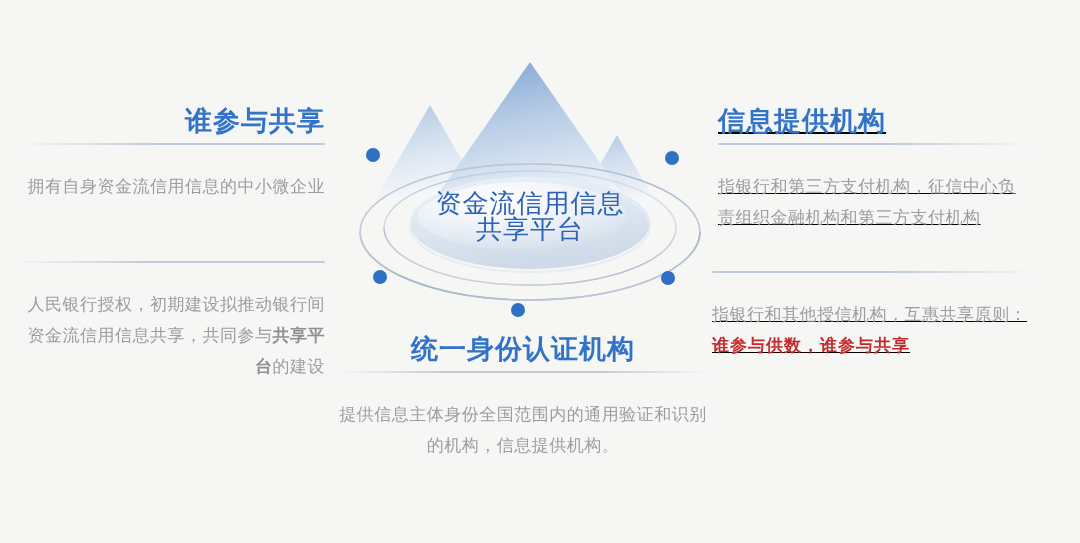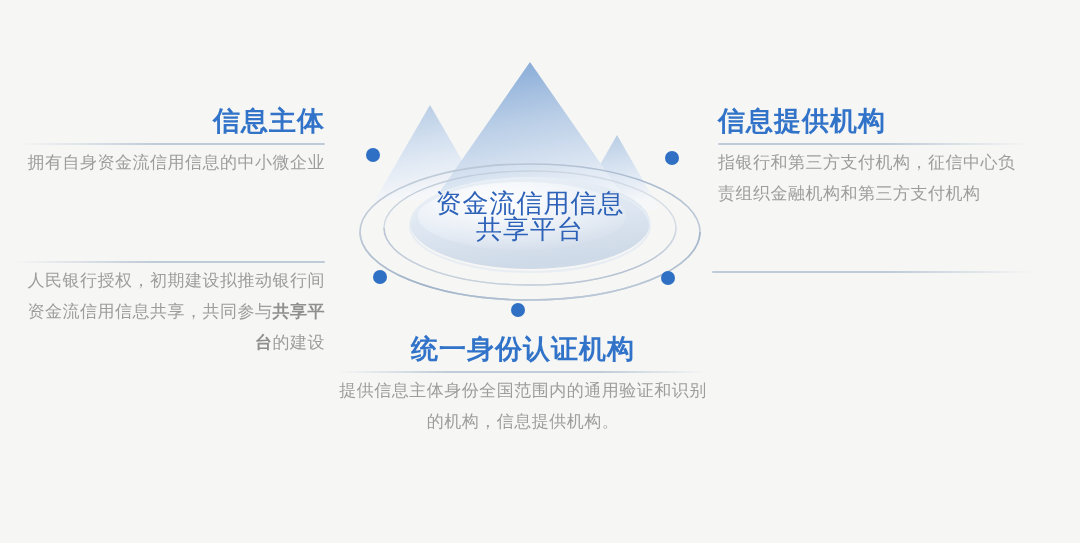--- a/index.html
+++ b/index.html
@@ -60,35 +60,35 @@
     margin-top: 5px;
     border-radius: 2px;
   }
   .rule-l {
     background: linear-gradient(to left, #bfcbd8 0%, #bfcbd8 55%, rgba(191,203,216,0) 100%);
   }
   .rule-r {
     background: linear-gradient(to right, #bfcbd8 0%, #bfcbd8 55%, rgba(191,203,216,0) 100%);
   }
   .body-text {
-    margin-top: 2px;
+    margin-top: 26px;
     color: #9d9d9d;
     font-family: "Liberation Serif", "DejaVu Serif", serif;
     font-size: 17px;
     line-height: 31px;
     letter-spacing: 0.5px;
   }
   .body-text b { color: #8f8f8f; font-weight: bold; }
   .body-text .accent {
     color: #c42a2b;
     font-weight: bold;
     letter-spacing: 1px;
   }
   .align-r { text-align: right; }
-  .align-l { text-align: left; }
+  .align-l { text-align: left; text-decoration: underline; }
   .align-c { text-align: center; }
 
   
   #blk-subject   { left: 20px;  top: 104px; width: 305px; }
   #blk-credit    { left: 12px;  top: 256px; width: 313px; }
   #blk-provider  { left: 718px; top: 104px; width: 310px; }
   #blk-user      { left: 712px; top: 266px; width: 322px; }
   #blk-identity  { left: 338px; top: 332px; width: 370px; }
 </style>
 </head>
@@ -167,38 +167,39 @@
       <g>
         <circle cx="198" cy="280" r="7" fill="#2f6fc4"></circle>
       </g>
     </svg>
   </div>
 
   <div class="platform-label">资金流信用信息
 共享平台</div>
 
   <div class="block align-r" id="blk-subject">
-    <div class="heading">信息主体</div>
+    <div class="heading">谁参与共享</div>
     <div class="rule rule-l"></div>
     <div class="body-text">拥有自身资金流信用信息的中小微企业</div>
   </div>
 
   <div class="block align-r" id="blk-credit">
     <div class="rule rule-l"></div>
     <div class="body-text"><span>人民银行授权，初期建设拟推动银行间资金流信用信息共享，共同参与</span><b>共享平台</b><span>的建设</span></div>
   </div>
 
   <div class="block align-l" id="blk-provider">
     <div class="heading">信息提供机构</div>
     <div class="rule rule-r"></div>
     <div class="body-text">指银行和第三方支付机构，征信中心负责组织金融机构和第三方支付机构</div>
   </div>
 
   <div class="block align-l" id="blk-user">
     <div class="rule rule-r"></div>
+    <div class="body-text"><span>指银行和其他授信机构，互惠共享原则：</span><span class="accent">谁参与供数，谁参与共享</span></div>
   </div>
 
   <div class="block align-c" id="blk-identity">
     <div class="heading">统一身份认证机构</div>
     <div class="rule" style="background:linear-gradient(to right, rgba(191,203,216,0) 0%, #bfcbd8 30%, #bfcbd8 70%, rgba(191,203,216,0) 100%);"></div>
     <div class="body-text">提供信息主体身份全国范围内的通用验证和识别的机构，信息提供机构。</div>
   </div>
 
 </div>
 

